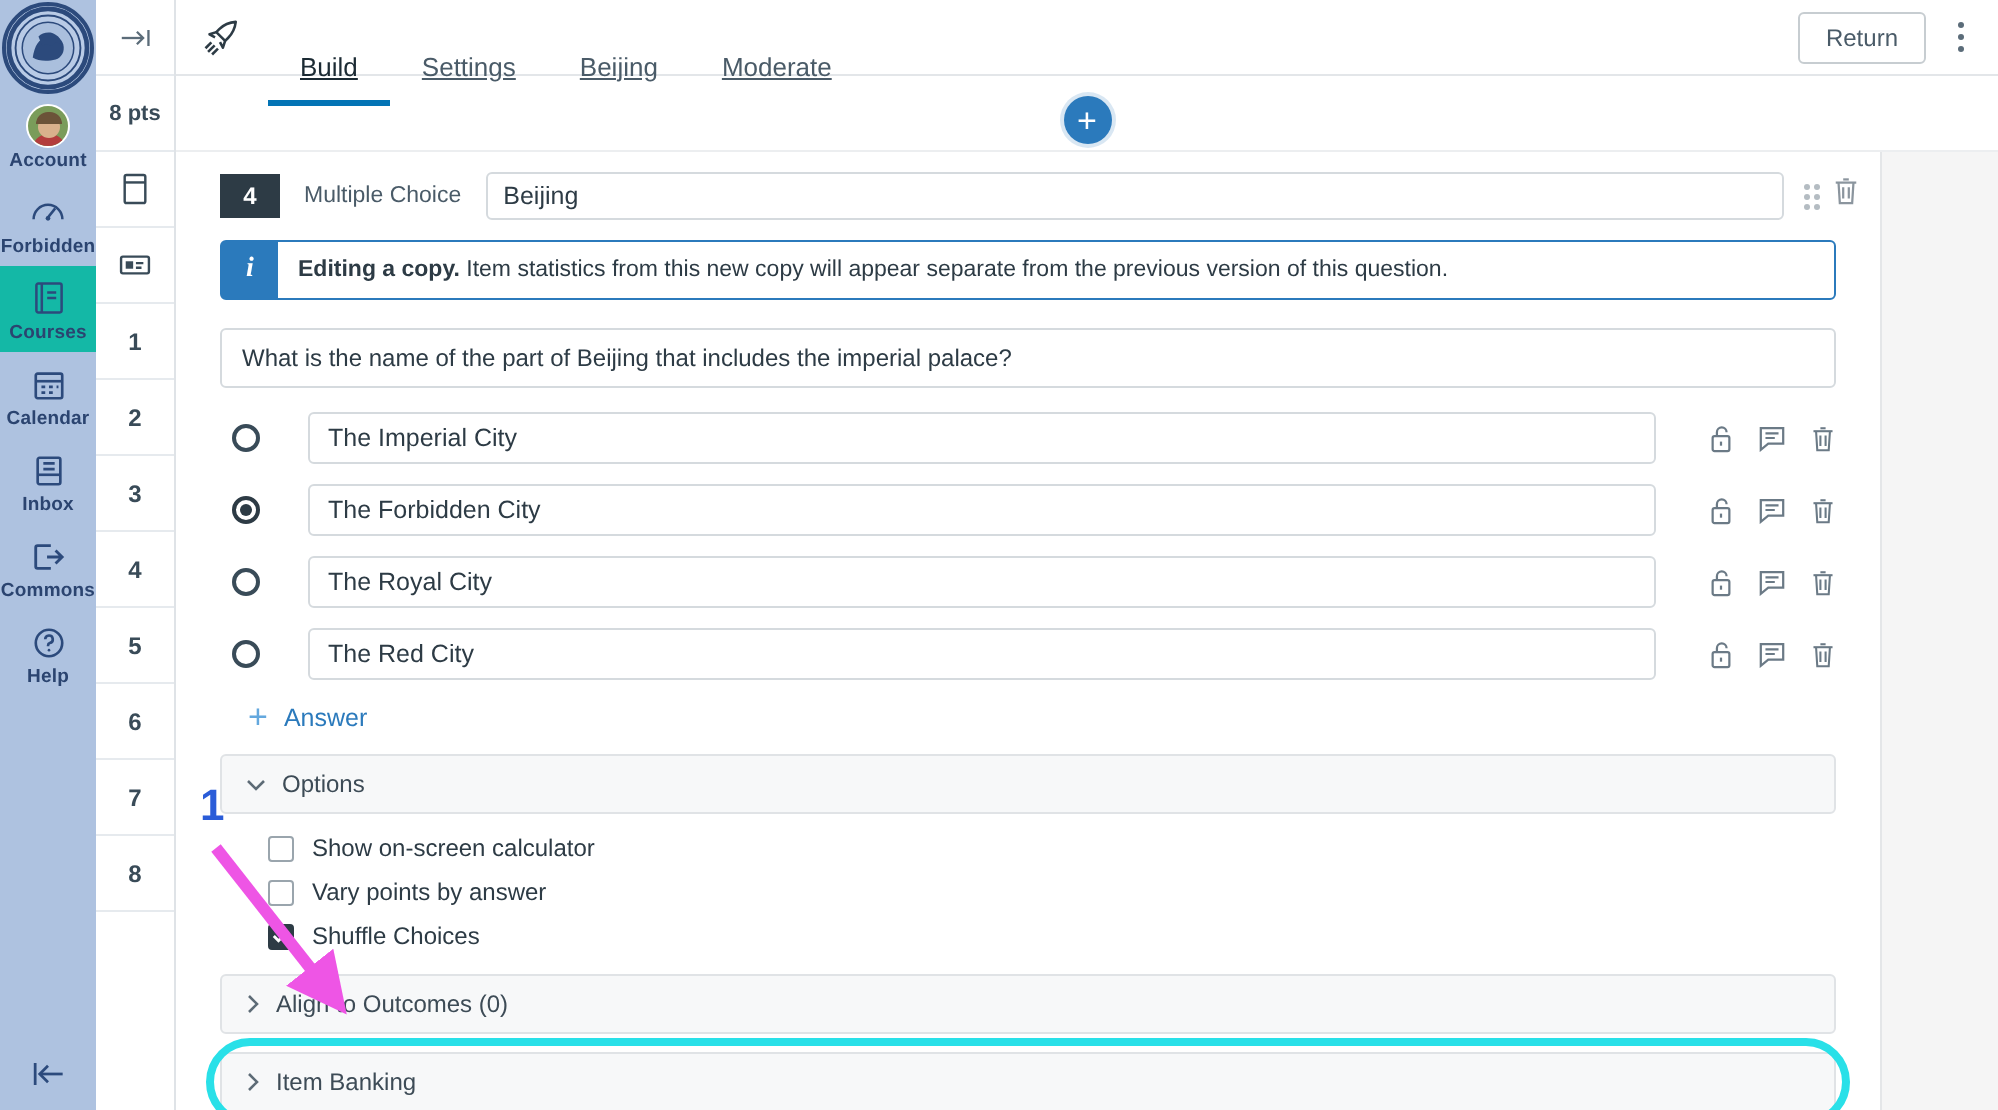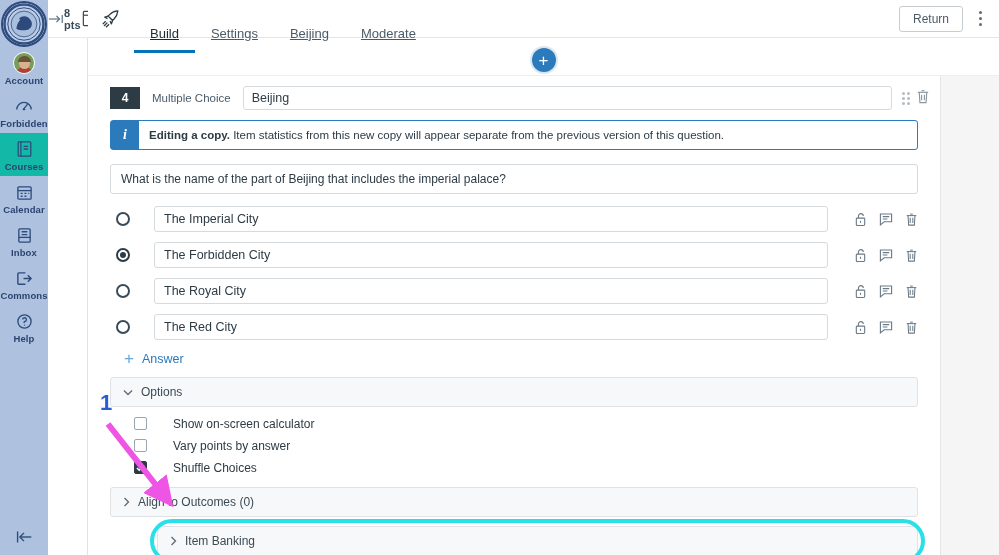--- a/index.html
+++ b/index.html
@@ -59,21 +59,21 @@
     position: absolute; bottom: 10px; left: 0; width: 48px;
     display:flex; align-items:center; justify-content:center;
     color:#2c4a7c; cursor:pointer;
   }
 
   
   #qrail {
     width: 40px; flex: 0 0 40px;
     background: #ffffff;
     border-right: 1px solid #dfe3e7;
-    display: flex; flex-direction: row;
+    display: flex; flex-direction: column;
     position: relative;
     z-index: 2;
   }
   .rail-cell {
     height: 38px; border-bottom: 1px solid #e6eaee;
     display: flex; align-items: center; justify-content: center;
     font-size: 11px; color: #394b58; font-weight: 700;
     cursor: pointer; background:#fff;
   }
   .rail-cell.num { font-size: 12px; font-weight: 700; }
@@ -217,34 +217,34 @@
   .accordion {
     border:1px solid #e0e3e6; border-radius:3px;
     background:#f7f8f9;
     display:flex; align-items:center; gap:8px;
     padding: 7px 12px; font-size:12px; color:#3d4b56;
     margin-bottom: 0; cursor:pointer;
   }
   .accordion .chev { color:#5d6b76; font-size:11px; display:flex; }
 
   .optlist { padding: 10px 0 6px 24px; }
-  .optrow { display:flex; align-items:flex-start; gap:26px; margin-bottom: 8px; }
+  .optrow { display:flex; align-items:center; gap:9px; margin-bottom: 8px; }
   .optrow:last-child { margin-bottom: 6px; }
   .cbx {
     width:13px; height:13px; border:1px solid #9aa5ad; border-radius:2px;
     background:#fff; flex:0 0 13px; cursor:pointer;
     display:flex; align-items:center; justify-content:center;
   }
   .cbx.on { background:#2d3b45; border-color:#2d3b45; }
   .cbx.on svg { display:block; }
   .optlabel { font-size: 12px; color:#2d3b45; }
 
   .acc-spacer { height: 9px; }
 
-  .highlight-wrap { position:relative;margin-left:47px; }
+  .highlight-wrap { position:relative; }
   .highlight-wrap::before {
     content:''; position:absolute; left:-7px; right:-7px; top:-7px; bottom:-7px;
     border: 4px solid #29e0e8; border-radius: 24px;
     pointer-events:none;
   }
 
   
   #annotation { position:absolute; left:0; top:0; width:999px; height:555px; pointer-events:none; z-index: 50; }
   #anno-num {
     position:absolute; left: 100px; top: 390px;

